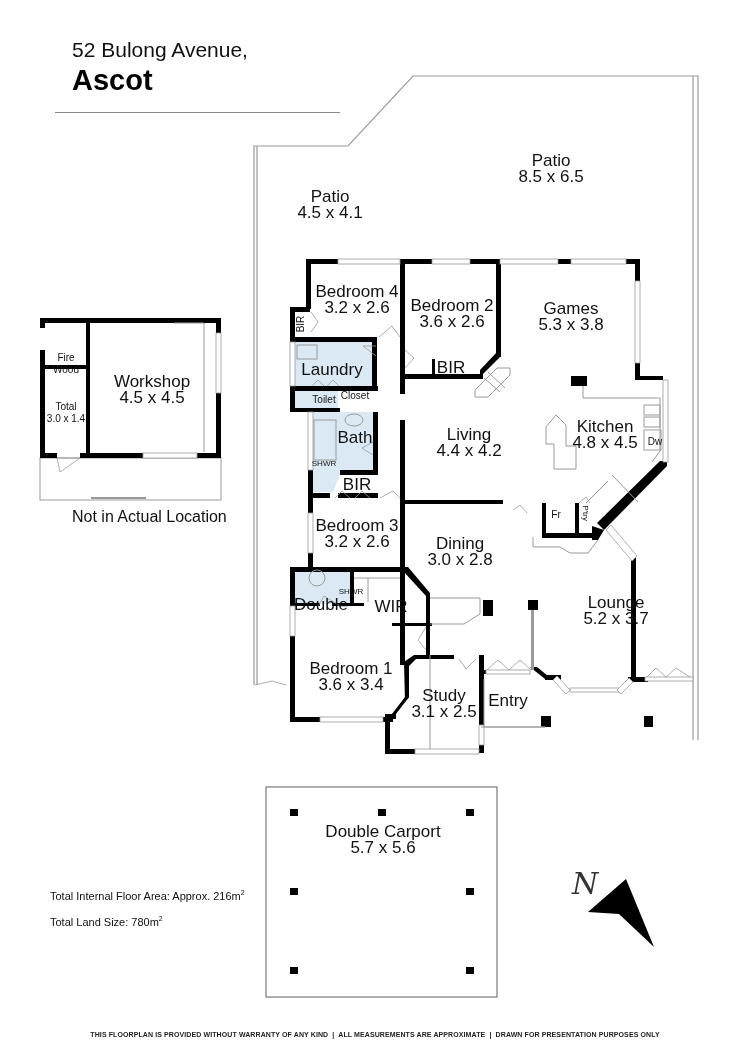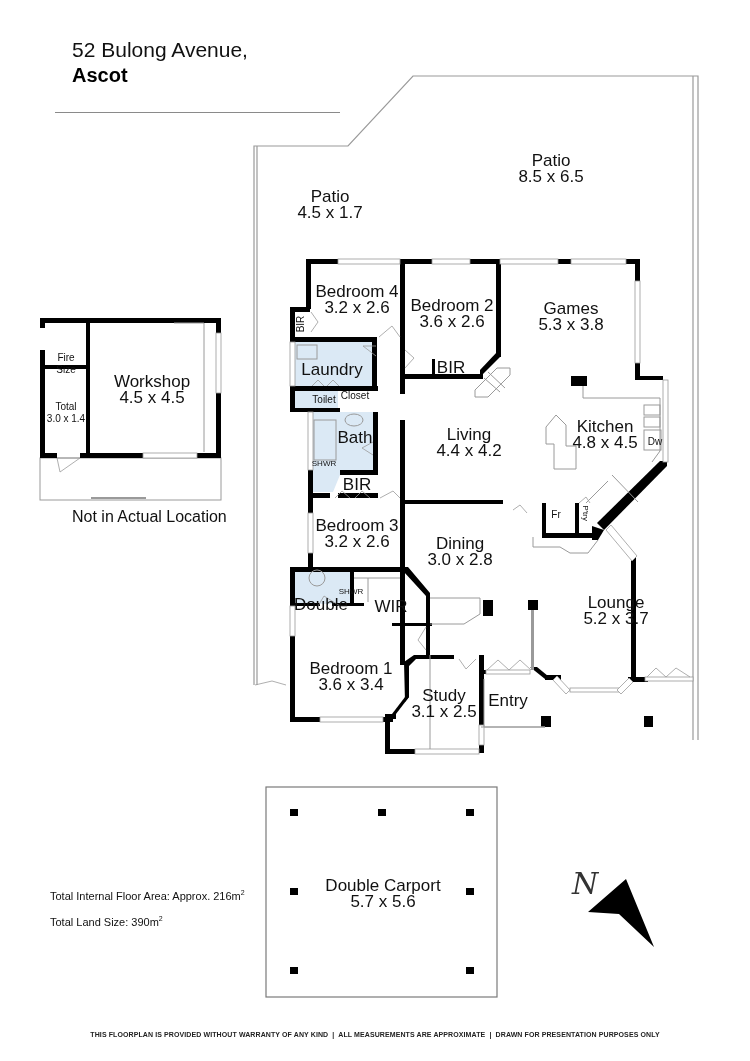--- a/index.html
+++ b/index.html
@@ -1,19 +1,19 @@
 <!DOCTYPE html>
 <html><head>
 <meta charset="utf-8">
 <style>
   html, body { margin:0; padding:0; background:#ffffff; }
   body { width:750px; height:1061px; position:relative; overflow:hidden; font-family:"Liberation Sans", sans-serif; color:#111; }
   .abs { position:absolute; }
   .title1 { left:72px; top:38px; font-size:21px; font-weight:400; color:#111; }
-  .title2 { left:72px; top:64px; font-size:20px; font-weight:700; color:#000; }
+  .title2 { left:72px; top:64px; font-size:29px; font-weight:700; color:#000; }
   .rule { left:55px; top:112px; width:285px; height:1px; background:#8a8a8a; }
   svg.plan { position:absolute; left:0; top:0; }
   .lbl { position:absolute; text-align:center; font-size:17px; line-height:16px; color:#111; transform:translate(-50%,-50%); white-space:nowrap; }
   .lbl.sm { font-size:10px; line-height:12px; }
   .lbl.xs { font-size:8px; line-height:9px; }
   .lbl .n, .lbl .d { display:block; }
   .note { font-size:11px; color:#111; }
   .footer { left:0; width:750px; top:1031px; text-align:center; font-size:7px; letter-spacing:0.1px; color:#222; font-weight:700; }
   .notloc { left:72px; top:508px; font-size:16px; color:#111; }
 </style>
@@ -225,35 +225,35 @@
 
   <g>
     <polygon points="626,879 654,947 619,914 588,912" fill="#000"></polygon>
   </g>
 </svg>
 
 <div class="abs" style="left:572px;top:866px;font-family:'DejaVu Serif',serif;font-style:italic;font-size:30px;color:#333;">N</div>
 
 <div class="lbl sm" style="left:66px;top:364px;">
   <span class="n">Fire</span>
-  <span class="n">Size</span>
+  <span class="n">Wood</span>
 </div>
 <div class="lbl sm" style="left:66px;top:413px;">
   <span class="n">Total</span>
   <span class="d">3.0 x 1.4</span>
 </div>
 <div class="lbl" style="left:152px;top:390px;">
   <span class="n">Workshop</span>
   <span class="d">4.5 x 4.5</span>
 </div>
 <div class="abs notloc">Not in Actual Location</div>
 
 <div class="lbl" style="left:330px;top:205px;">
   <span class="n">Patio</span>
-  <span class="d">4.5 x 1.7</span>
+  <span class="d">4.5 x 4.1</span>
 </div>
 <div class="lbl" style="left:551px;top:169px;">
   <span class="n">Patio</span>
   <span class="d">8.5 x 6.5</span>
 </div>
 <div class="lbl" style="left:357px;top:300px;">
   <span class="n">Bedroom 4</span>
   <span class="d">3.2 x 2.6</span>
 </div>
 <div class="lbl" style="left:452px;top:314px;">
@@ -300,25 +300,25 @@
 </div>
 <div class="lbl" style="left:351px;top:677px;">
   <span class="n">Bedroom 1</span>
   <span class="d">3.6 x 3.4</span>
 </div>
 <div class="lbl" style="left:444px;top:704px;">
   <span class="n">Study</span>
   <span class="d">3.1 x 2.5</span>
 </div>
 <div class="lbl" style="left:508px;top:701px;">Entry</div>
-<div class="lbl" style="left:383px;top:894px;text-align:center;">
+<div class="lbl" style="left:383px;top:840px;text-align:center;">
   <span class="n">Double Carport</span>
   <span class="d">5.7 x 5.6</span>
 </div>
 
 <div class="abs note" style="left:50px;top:889px;">
   <span>Total Internal Floor Area: Approx. 216m</span><sup style="font-size:7px;">2</sup>
 </div>
 <div class="abs note" style="left:50px;top:915px;">
-  <span>Total Land Size: 390m</span><sup style="font-size:7px;">2</sup>
+  <span>Total Land Size: 780m</span><sup style="font-size:7px;">2</sup>
 </div>
 
 <div class="abs footer" style="white-space:pre;">THIS FLOORPLAN IS PROVIDED WITHOUT WARRANTY OF ANY KIND  |  ALL MEASUREMENTS ARE APPROXIMATE  |  DRAWN FOR PRESENTATION PURPOSES ONLY</div>
 
 </body></html>

